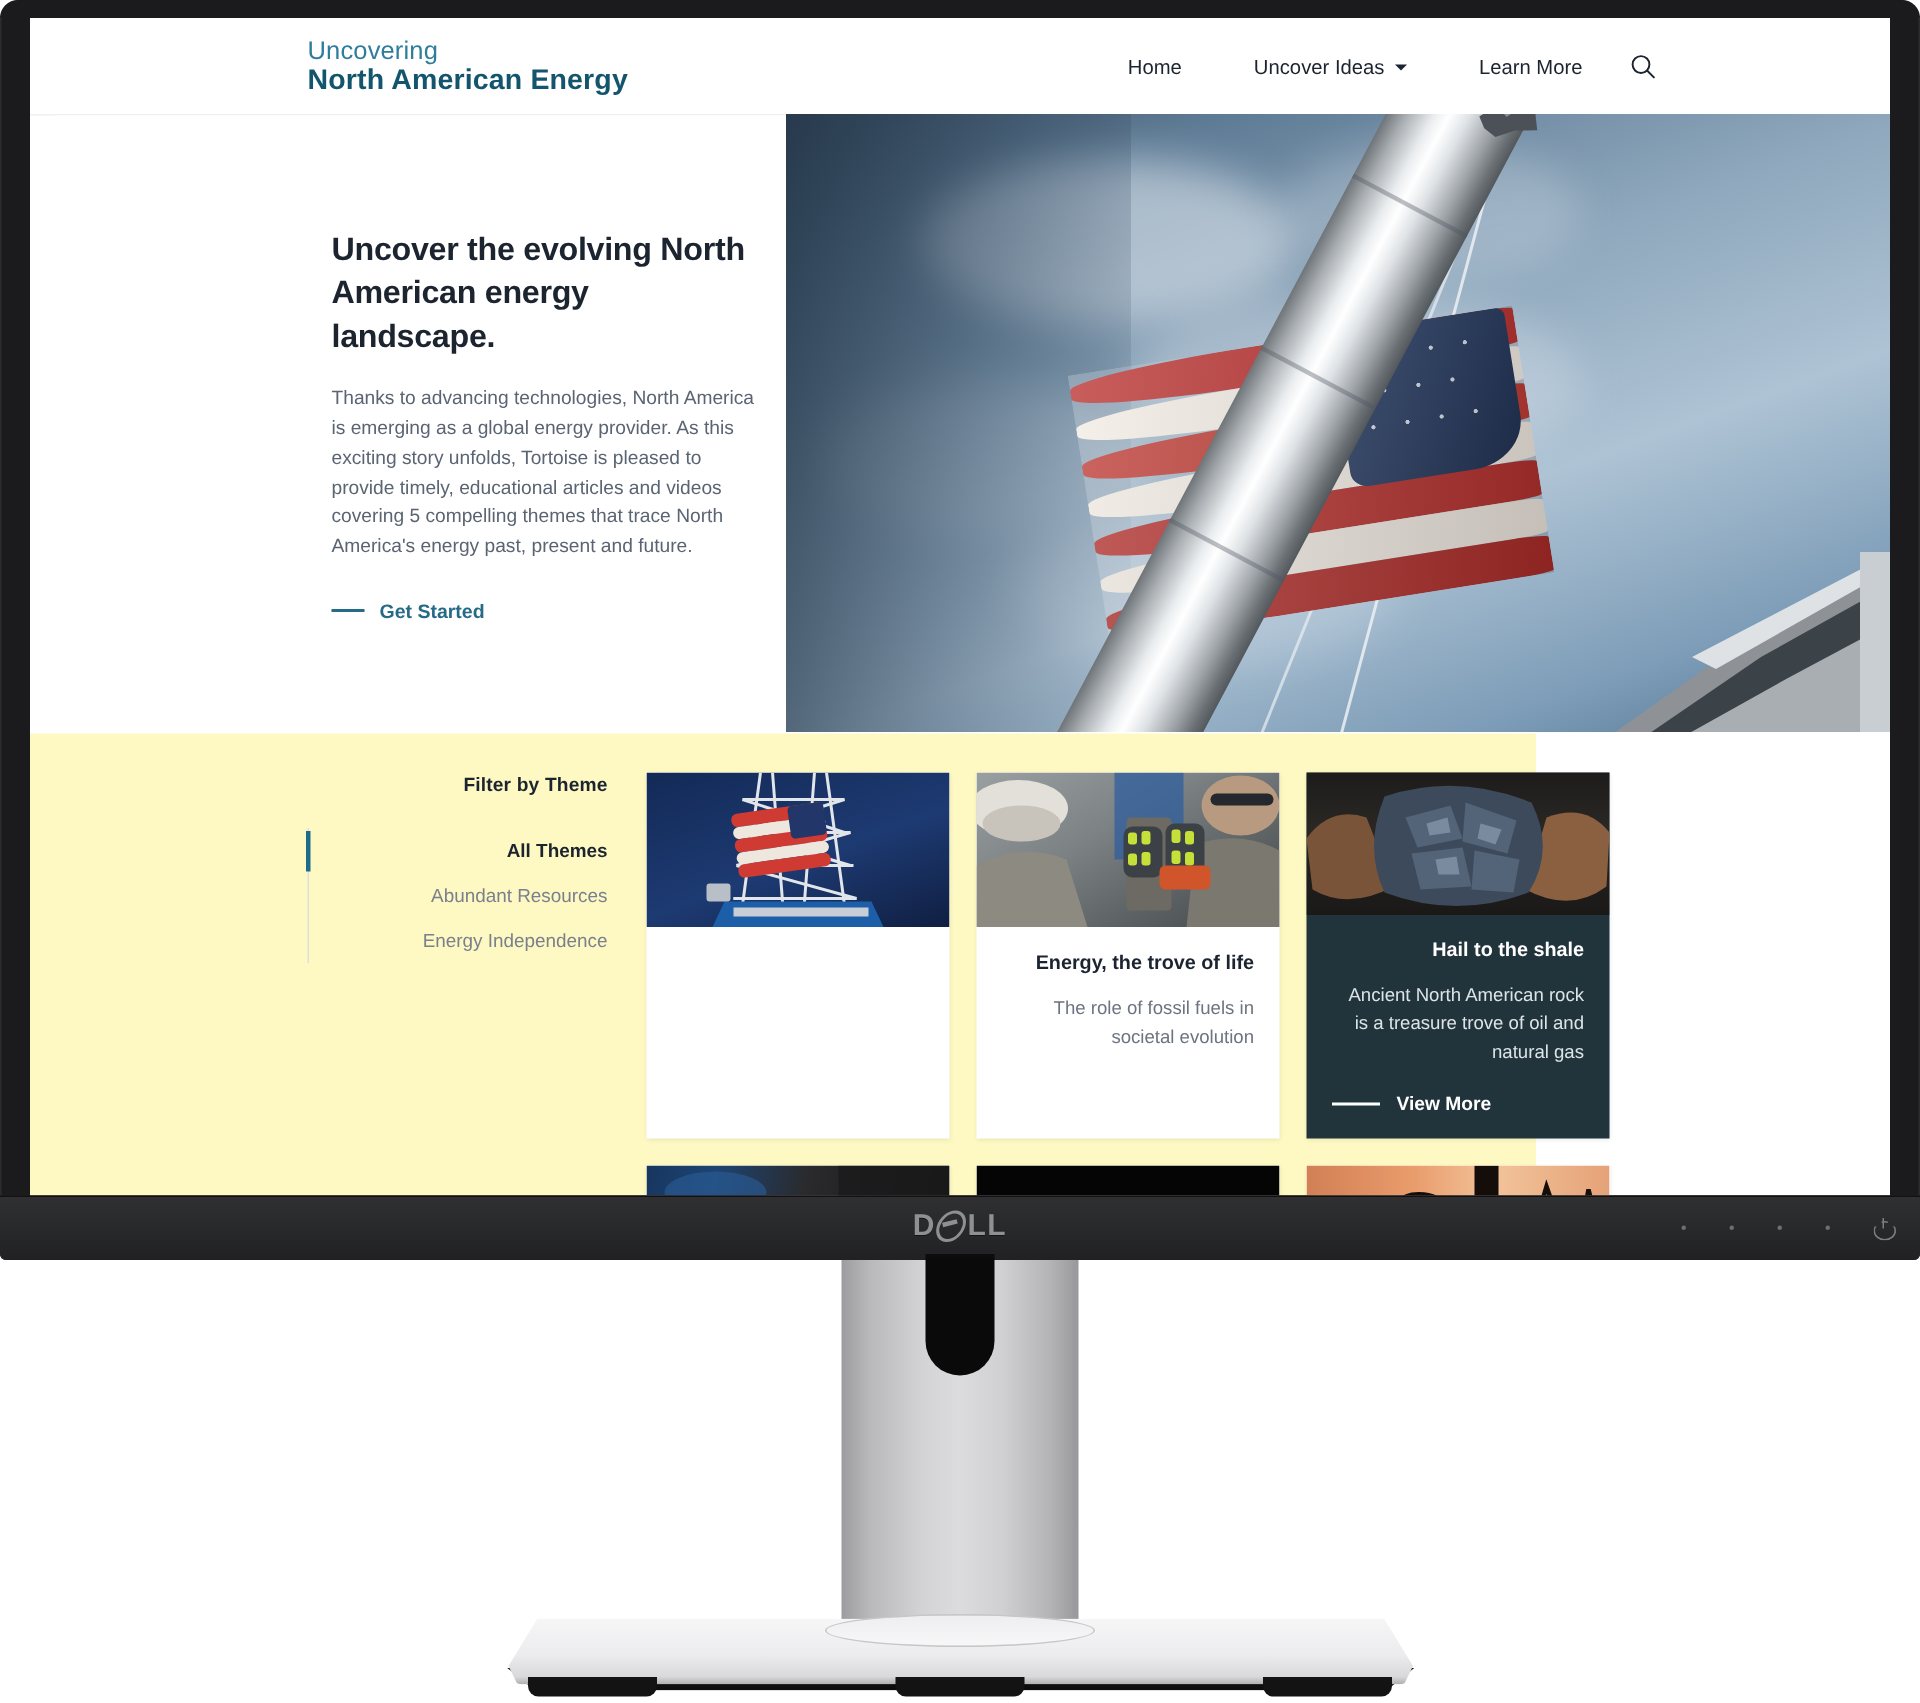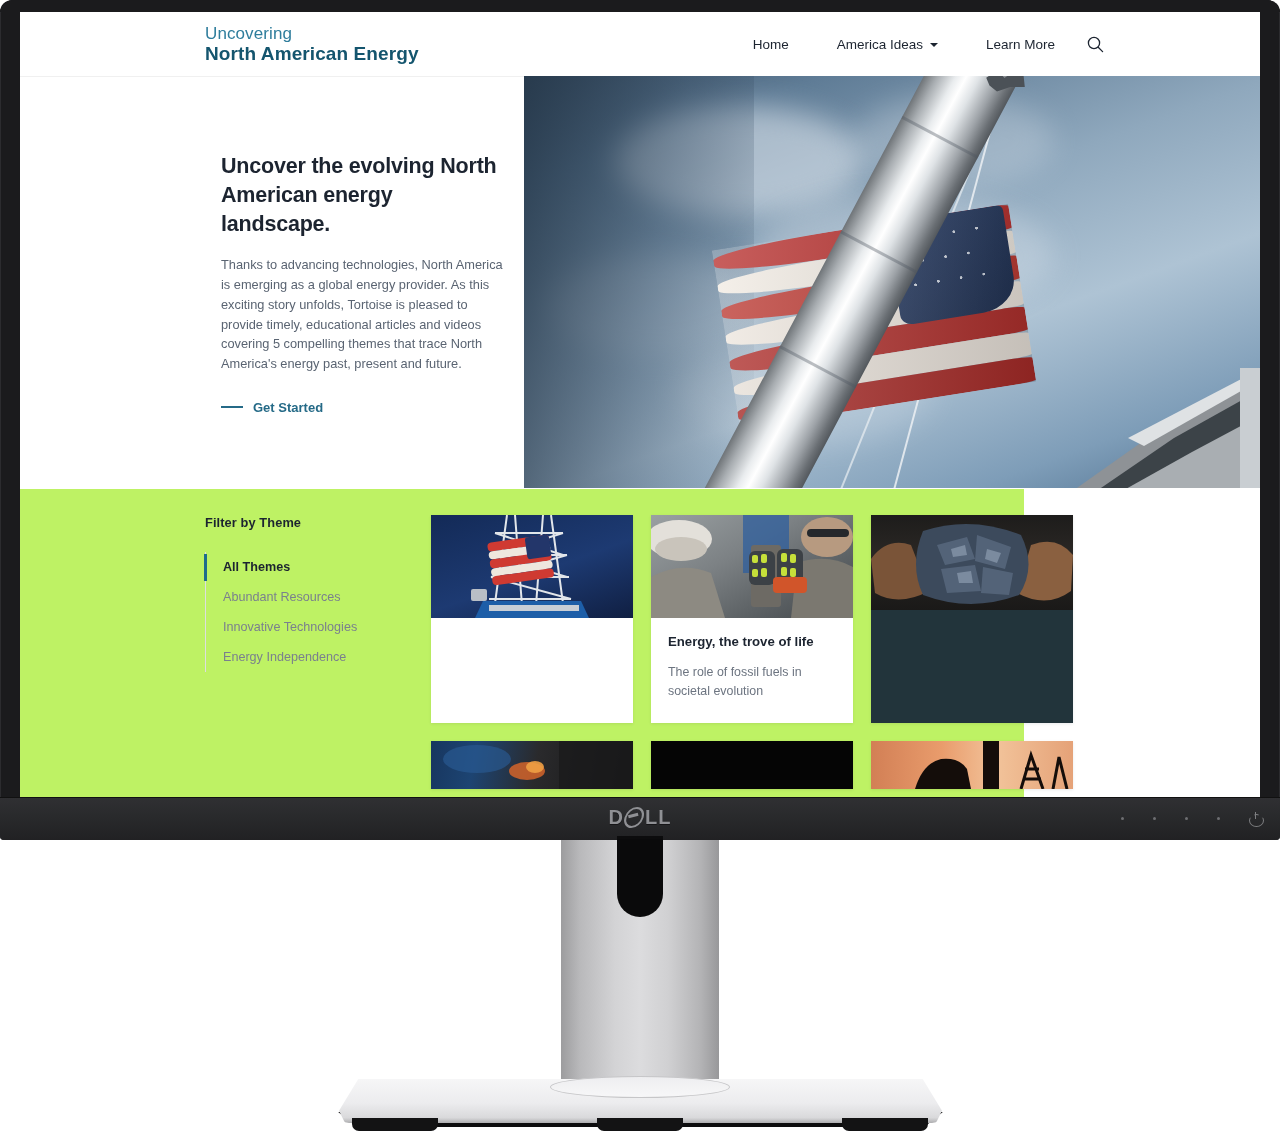--- a/index.html
+++ b/index.html
@@ -140,21 +140,21 @@
   }
   .wire{ position:absolute; background:rgba(236,240,243,.85); transform-origin: top left;}
   .flag{ position:absolute; overflow:hidden;}
   .flag-canton{ position:absolute; background:#2b3e63;}
   .stripe{ position:absolute; }
   .building{
     position:absolute; right:-2px; bottom:-2px; width:300px; height:130px;
   }
 
   
-  .panel{ position:absolute; left:0; top:477px; width:1004px; height:308px; background:#bef264;}
+  .panel{ position:absolute; left:0; top:477px; width:1004px; height:308px; background:#fef9c3;text-align:right;}
   .filter{ position:absolute; left:185px; top:26px; width:200px;}
   .filter-title{ font-size:12.8px; font-weight:bold; color:#1c2430; letter-spacing:.1px;}
   .filter-list{ margin-top:22px; border-left:1px solid #dddee0; position:relative;}
   .filter-item{
     font-size:12.6px; color:#7a818d; padding:8px 0 8px 17px; cursor:pointer; position:relative;
   }
   .filter-item.active{ color:#1c2430; font-weight:bold;}
   .filter-item.active:before{
     content:""; position:absolute; left:-2px; top:2px; width:3px; height:27px; background:#1e6c8c;
   }
@@ -190,21 +190,21 @@
       <div class="site-header">
         <div class="brand">
           <div class="brand-top">Uncovering</div>
           <div class="brand-bottom">North American Energy</div>
         </div>
         <div class="nav">
           <div class="nav-item">
             <span>Home</span>
           </div>
           <div class="nav-item">
-            <span>America Ideas</span>
+            <span>Uncover Ideas</span>
             <span class="chev"></span>
           </div>
           <div class="nav-item">
             <span>Learn More</span>
           </div>
           <div class="search-btn">
             <svg width="17" height="17" viewBox="0 0 17 17">
               <circle cx="7" cy="7" r="5.6" fill="none" stroke="#1c2430" stroke-width="1.3"></circle>
               <line x1="11.2" y1="11.2" x2="15.6" y2="15.6" stroke="#1c2430" stroke-width="1.3" stroke-linecap="round"></line>
             </svg>
@@ -282,23 +282,20 @@
         <div class="filter">
           <div class="filter-title">Filter by Theme</div>
           <div class="filter-list">
             <div class="filter-item active">
               <span>All Themes</span>
             </div>
             <div class="filter-item">
               <span>Abundant Resources</span>
             </div>
             <div class="filter-item">
-              <span>Innovative Technologies</span>
-            </div>
-            <div class="filter-item">
               <span>Energy Independence</span>
             </div>
           </div>
         </div>
 
         <div class="cards">
 
           <div class="card">
             <div class="card-img">
               <div class="art" style="background:linear-gradient(160deg,#13254f 0%,#1b3569 45%,#122murky 100%);background:linear-gradient(160deg,#132a57,#1d3a72 55%,#101f42);"></div>
@@ -370,20 +367,28 @@
                   <polygon points="106,20 140,32 134,54 104,46"></polygon>
                   <polygon points="70,54 104,50 110,76 76,78"></polygon>
                   <polygon points="112,52 142,58 138,80 110,78"></polygon>
                 </g>
                 <g fill="#8c9cb0" opacity=".7">
                   <polygon points="80,34 94,30 96,40 82,42"></polygon>
                   <polygon points="116,34 130,38 126,48 114,44"></polygon>
                   <polygon points="86,58 100,56 102,68 88,68"></polygon>
                 </g>
               </svg>
+            </div>
+            <div class="card-body">
+              <div class="card-title">Hail to the shale</div>
+              <div class="card-sub">Ancient North American rock is a treasure trove of oil and natural gas</div>
+              <div class="view-more">
+                <span class="vm-dash"></span>
+                <span class="vm-label">View More</span>
+              </div>
             </div>
           </div>
 
           <div class="card card-row2">
             <div class="card-img">
               <div class="art" style="background:linear-gradient(100deg,#17365f 0%,#1d4472 22%,#2a2a2c 52%,#141414 100%);"></div>
               <svg class="art" viewBox="0 0 202 48">
                 <ellipse cx="46" cy="18" rx="34" ry="14" fill="#2a5a93" opacity=".65"></ellipse>
                 <ellipse cx="96" cy="30" rx="18" ry="9" fill="#d4642a" opacity=".85"></ellipse>
                 <ellipse cx="104" cy="26" rx="9" ry="6" fill="#f0a044" opacity=".9"></ellipse>

